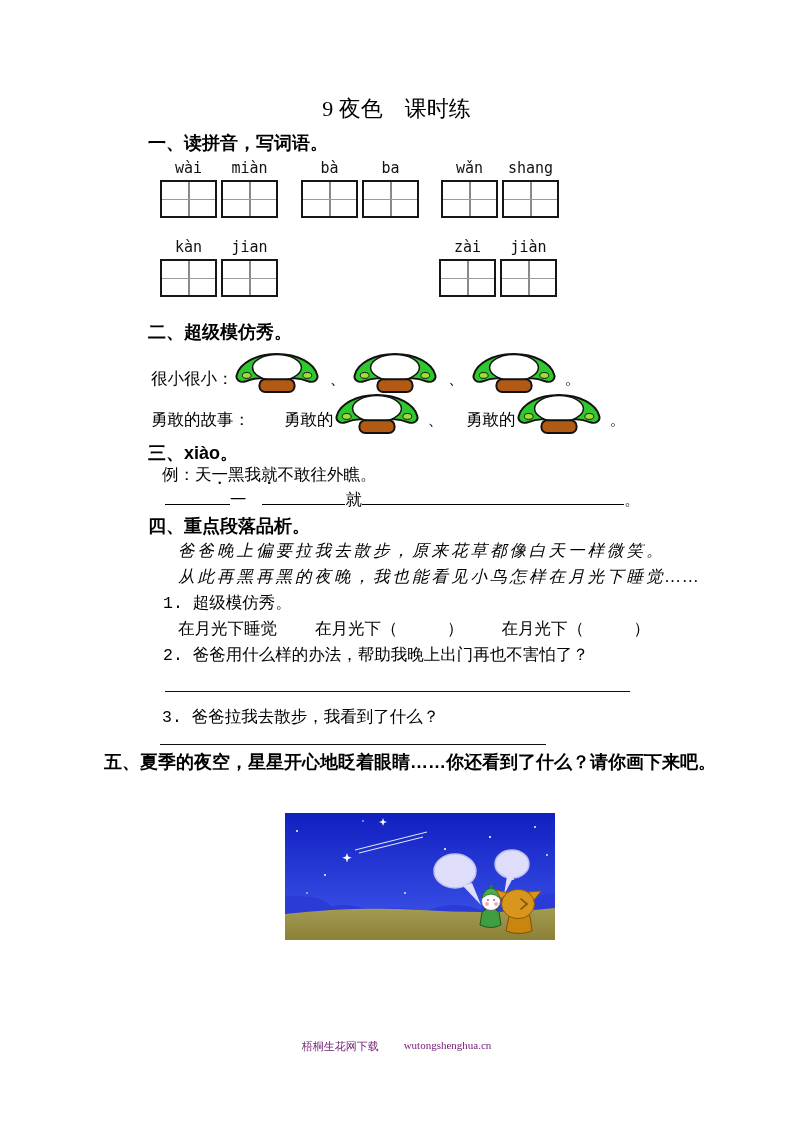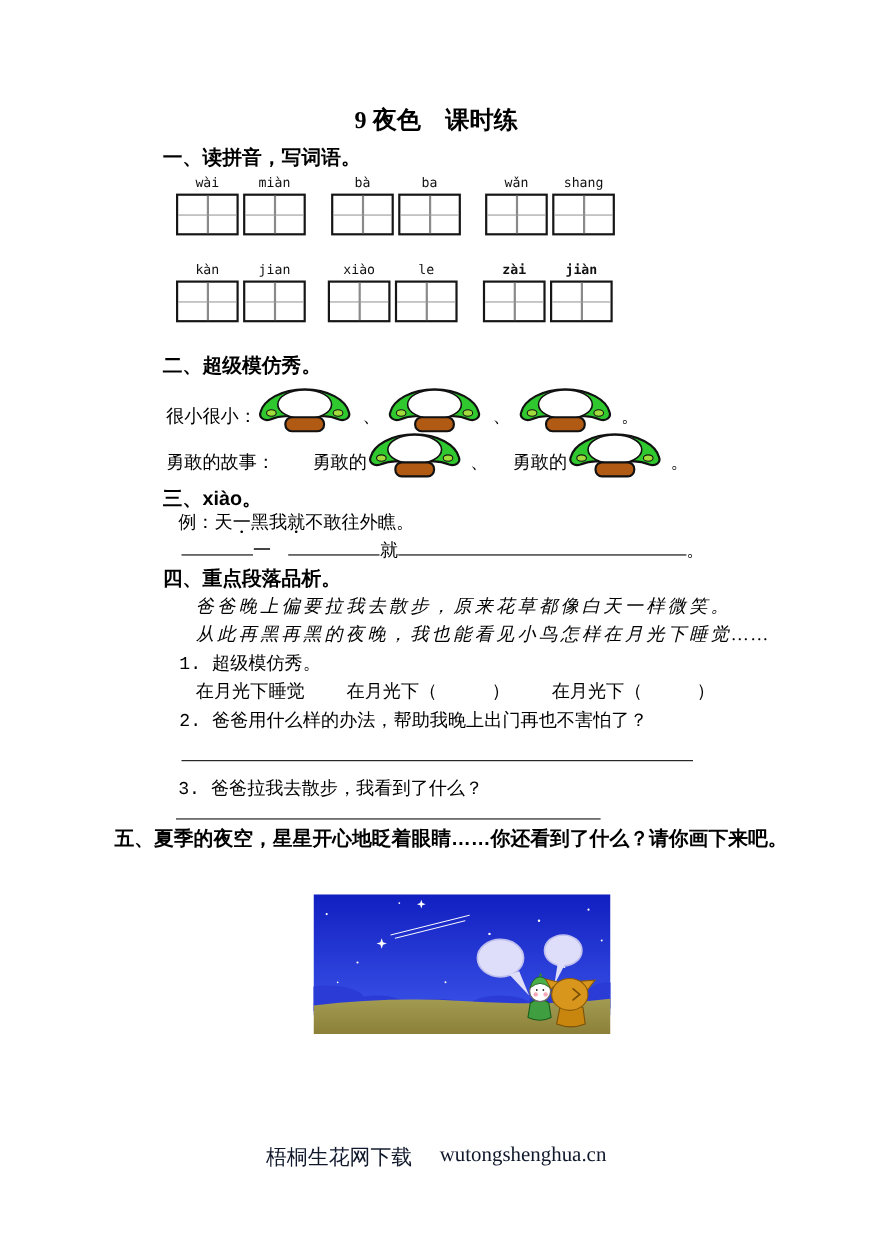--- a/index.html
+++ b/index.html
@@ -5,30 +5,30 @@
   :root{
     --mushroom-cap:#2fc82f; --mushroom-stem:#b05a14; --mushroom-dot:#a2dc3c;
     --sky-top:#111fc0; --sky-bottom:#3a52e8; --ground-top:#a39b52; --ground-bottom:#8c8038;
     --cloud:#2b3cd6; --bubble:#dedefa;
   }
   *{margin:0;padding:0;box-sizing:border-box}
   body{background:#fff;}
   .page{position:relative;width:793px;height:1122px;background:#ffffff;overflow:hidden;color:#000;}
 
   .title{position:absolute;top:94px;left:0;width:100%;text-align:center;
-         font-family:"Liberation Serif",serif;font-weight:bold;font-size:22px;}
+         font-family:"Liberation Serif",serif;font-weight:normal;font-size:22px;}
 
   .hd{position:absolute;font-family:"Liberation Sans",sans-serif;font-weight:bold;font-size:18px;white-space:nowrap;}
   .body-text{font-family:Liberation Mono, monospace;font-size:16.5px;white-space:nowrap;}
   .abs{position:absolute;}
 
   
   .word-group{position:absolute;width:118px;}
   .syls{display:flex;gap:4px;justify-content:center;}
-  .syl{width:57px;text-align:center;font-family:"DejaVu Sans Mono",monospace;font-size:12px;color:#111;}
+  .syl{width:57px;text-align:center;font-family:"DejaVu Sans Mono",monospace;font-size:15px;color:#111;}
   .boxes{display:flex;gap:4px;margin-top:3px;}
   .tbox{position:relative;width:57px;height:38px;border:2px solid #161616;background:#fff;}
   .tbox .vline{position:absolute;left:50%;top:0;bottom:0;width:2px;margin-left:-1px;background:#8a8a8a;}
   .tbox .hline{position:absolute;top:50%;left:0;right:0;height:1px;background:#9a9a9a;}
 
   
   .mushroom{width:86px;height:43px;display:inline-block;}
   .flexline{display:flex;align-items:flex-end;}
   .flexline .body-text{padding-bottom:4px;}
 
@@ -39,21 +39,21 @@
   .blank{display:inline-block;border-bottom:1.5px solid #000;height:17px;vertical-align:baseline;}
   .answer-line{position:absolute;border-bottom:1.5px solid #111;}
 
   .kai{font-family:"Liberation Serif",serif;font-style:italic;font-size:16.5px;letter-spacing:3px;white-space:nowrap;}
 
   .q1items{display:flex;gap:38px;}
 
   .scene{position:absolute;left:285px;top:813px;width:270px;height:127px;}
 
   .footer{position:absolute;top:1039px;left:0;width:100%;display:flex;justify-content:center;gap:25px;
-          font-family:"Liberation Serif",serif;font-size:19px;color:#0f172a;}
+          font-family:"Liberation Serif",serif;font-size:11px;color:#701a75;}
 </style>
 </head>
 <body>
 
 <svg width="0" height="0" style="position:absolute" aria-hidden="true">
   <defs>
     <g id="mushroom-shape">
       <path d="M44,3 C22,3 6,13 3,24 C1,29 6,33 12,31 C17,29 21,28 26,28 L62,28 C67,28 71,29 76,31 C82,33 87,29 85,24 C82,13 66,3 44,3 Z" fill="var(--mushroom-cap,#2fc82f)" stroke="#111" stroke-width="2"></path>
       <ellipse cx="44" cy="17" rx="25" ry="13.5" fill="#ffffff" stroke="#111" stroke-width="1.5"></ellipse>
       <ellipse cx="13" cy="25" rx="4.5" ry="3" fill="var(--mushroom-dot,#a2dc3c)" stroke="#111"></ellipse>
@@ -127,37 +127,21 @@
       <div class="tbox">
           <div class="vline"></div>
           <div class="hline"></div>
         </div>
       <div class="tbox">
           <div class="vline"></div>
           <div class="hline"></div>
         </div>
     </div>
   </div>
-  <div class="word-group" style="left:298px;top:238px;">
-    <div class="syls">
-        <span class="syl">xiào</span>
-        <span class="syl">le</span>
-      </div>
-    <div class="boxes">
-      <div class="tbox">
-          <div class="vline"></div>
-          <div class="hline"></div>
-        </div>
-      <div class="tbox">
-          <div class="vline"></div>
-          <div class="hline"></div>
-        </div>
-    </div>
-  </div>
-  <div class="word-group" style="left:439px;top:238px;font-weight:bold;">
+  <div class="word-group" style="left:439px;top:238px;">
     <div class="syls">
         <span class="syl">zài</span>
         <span class="syl">jiàn</span>
       </div>
     <div class="boxes">
       <div class="tbox">
           <div class="vline"></div>
           <div class="hline"></div>
         </div>
       <div class="tbox">

